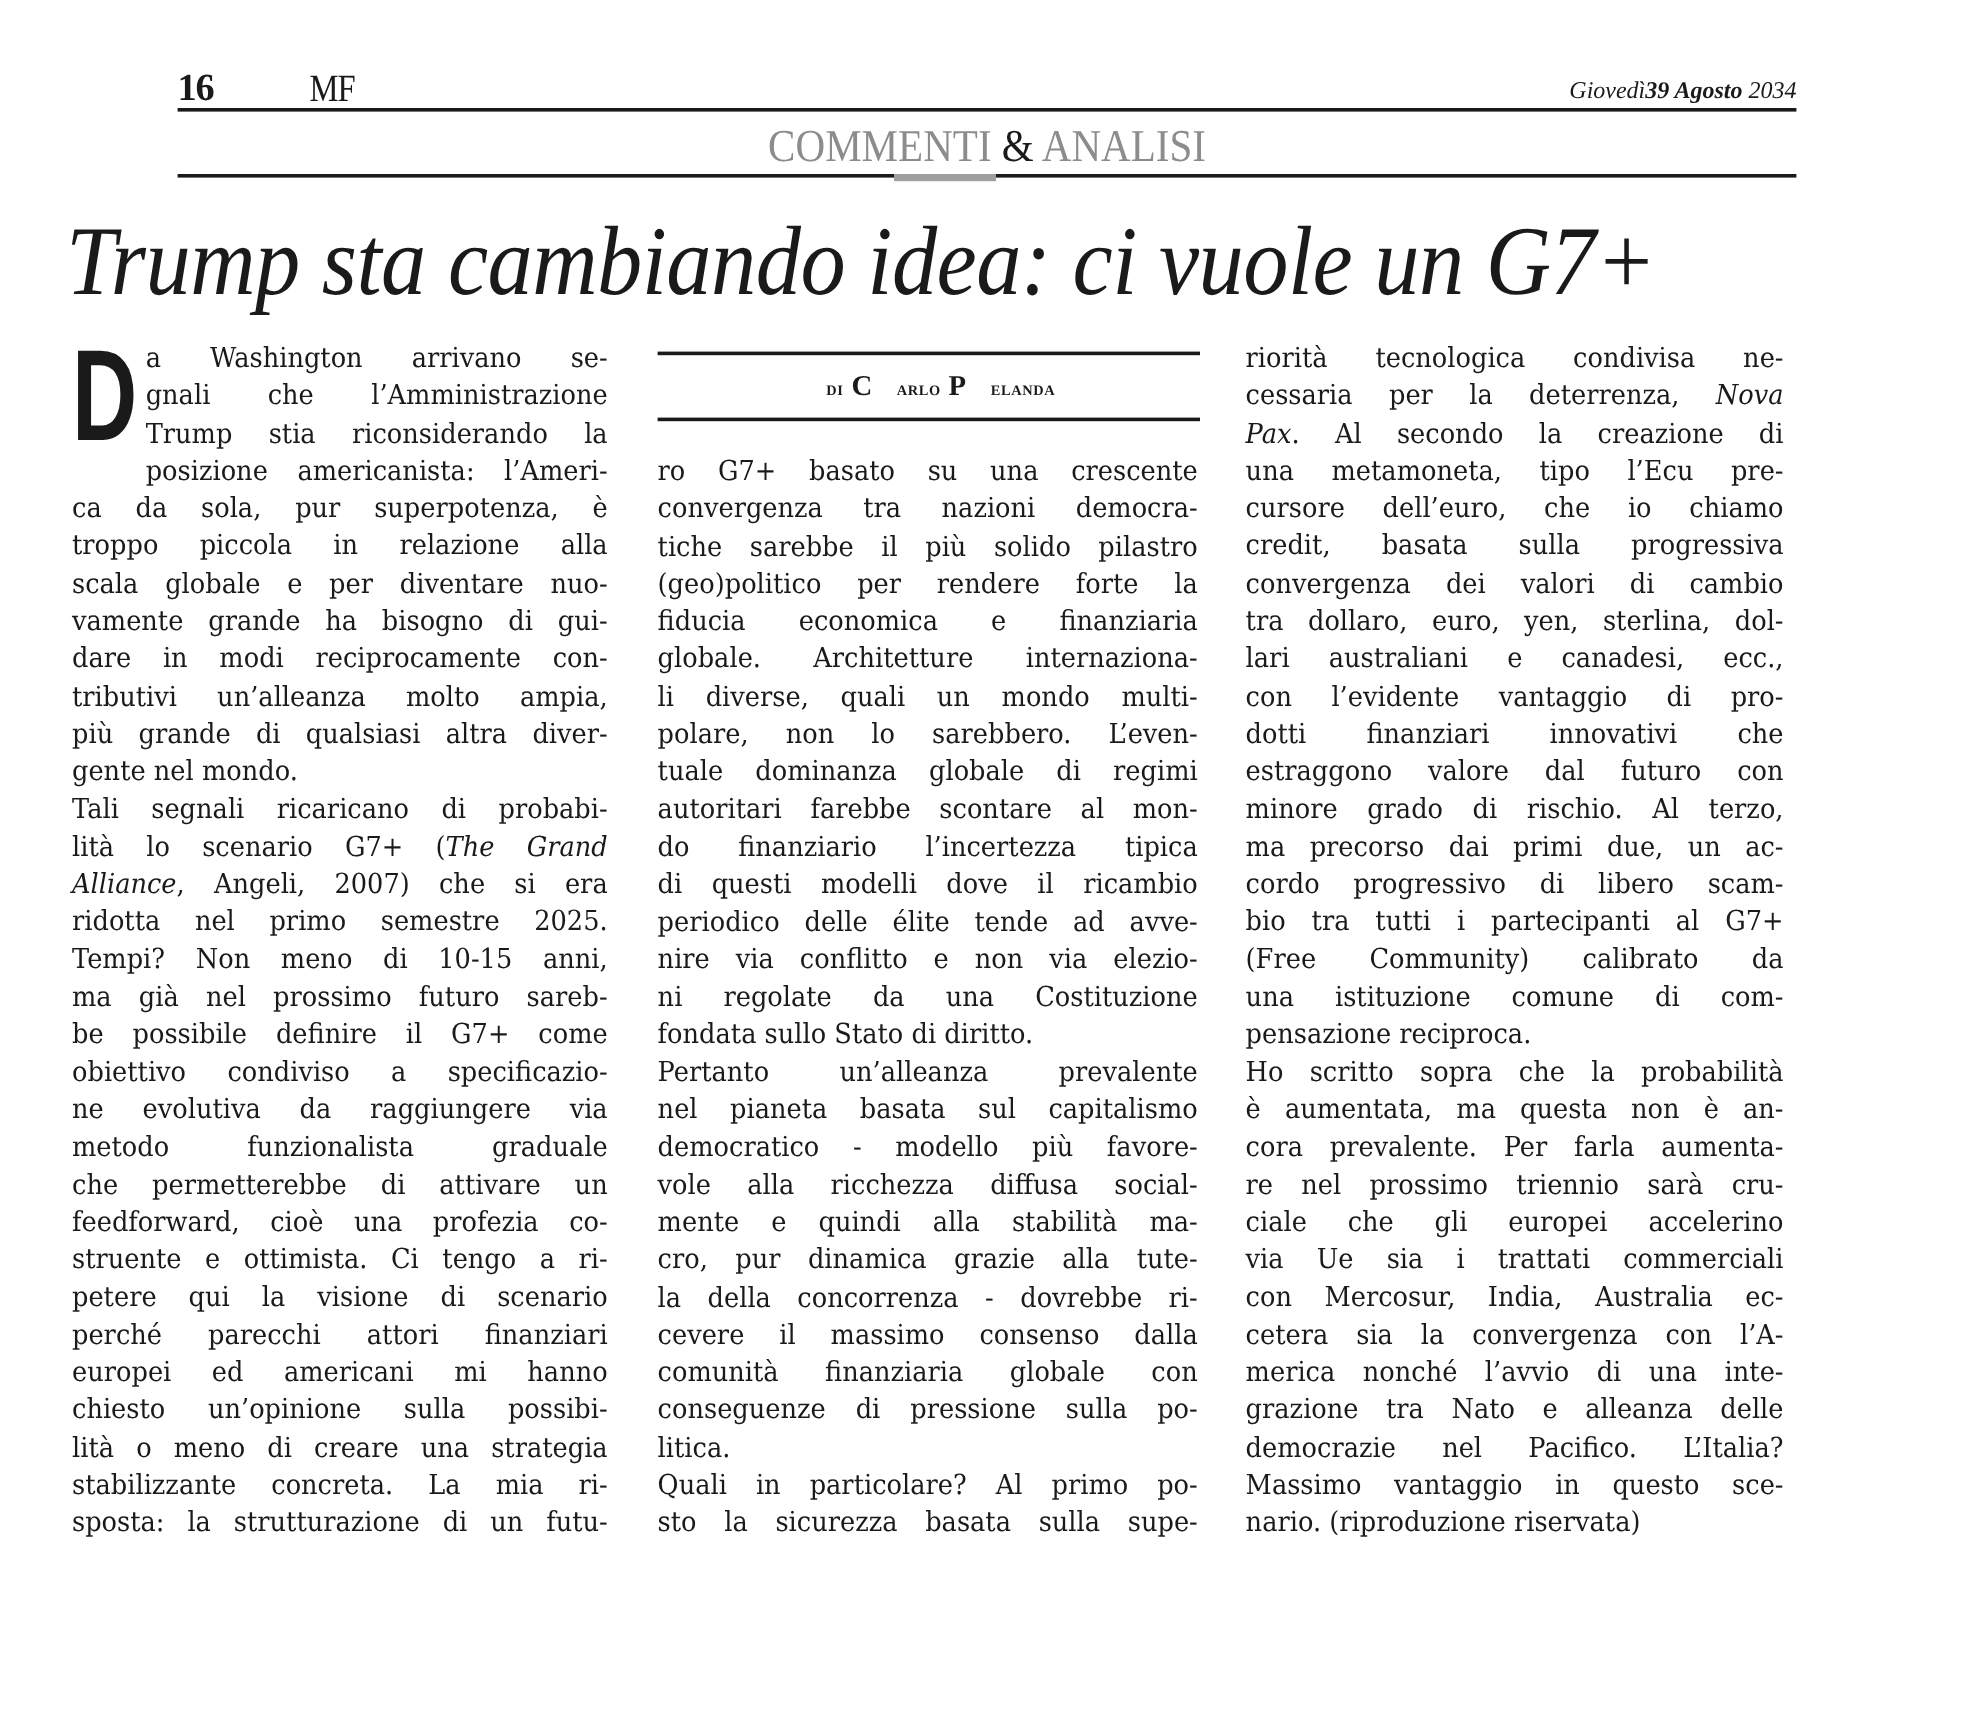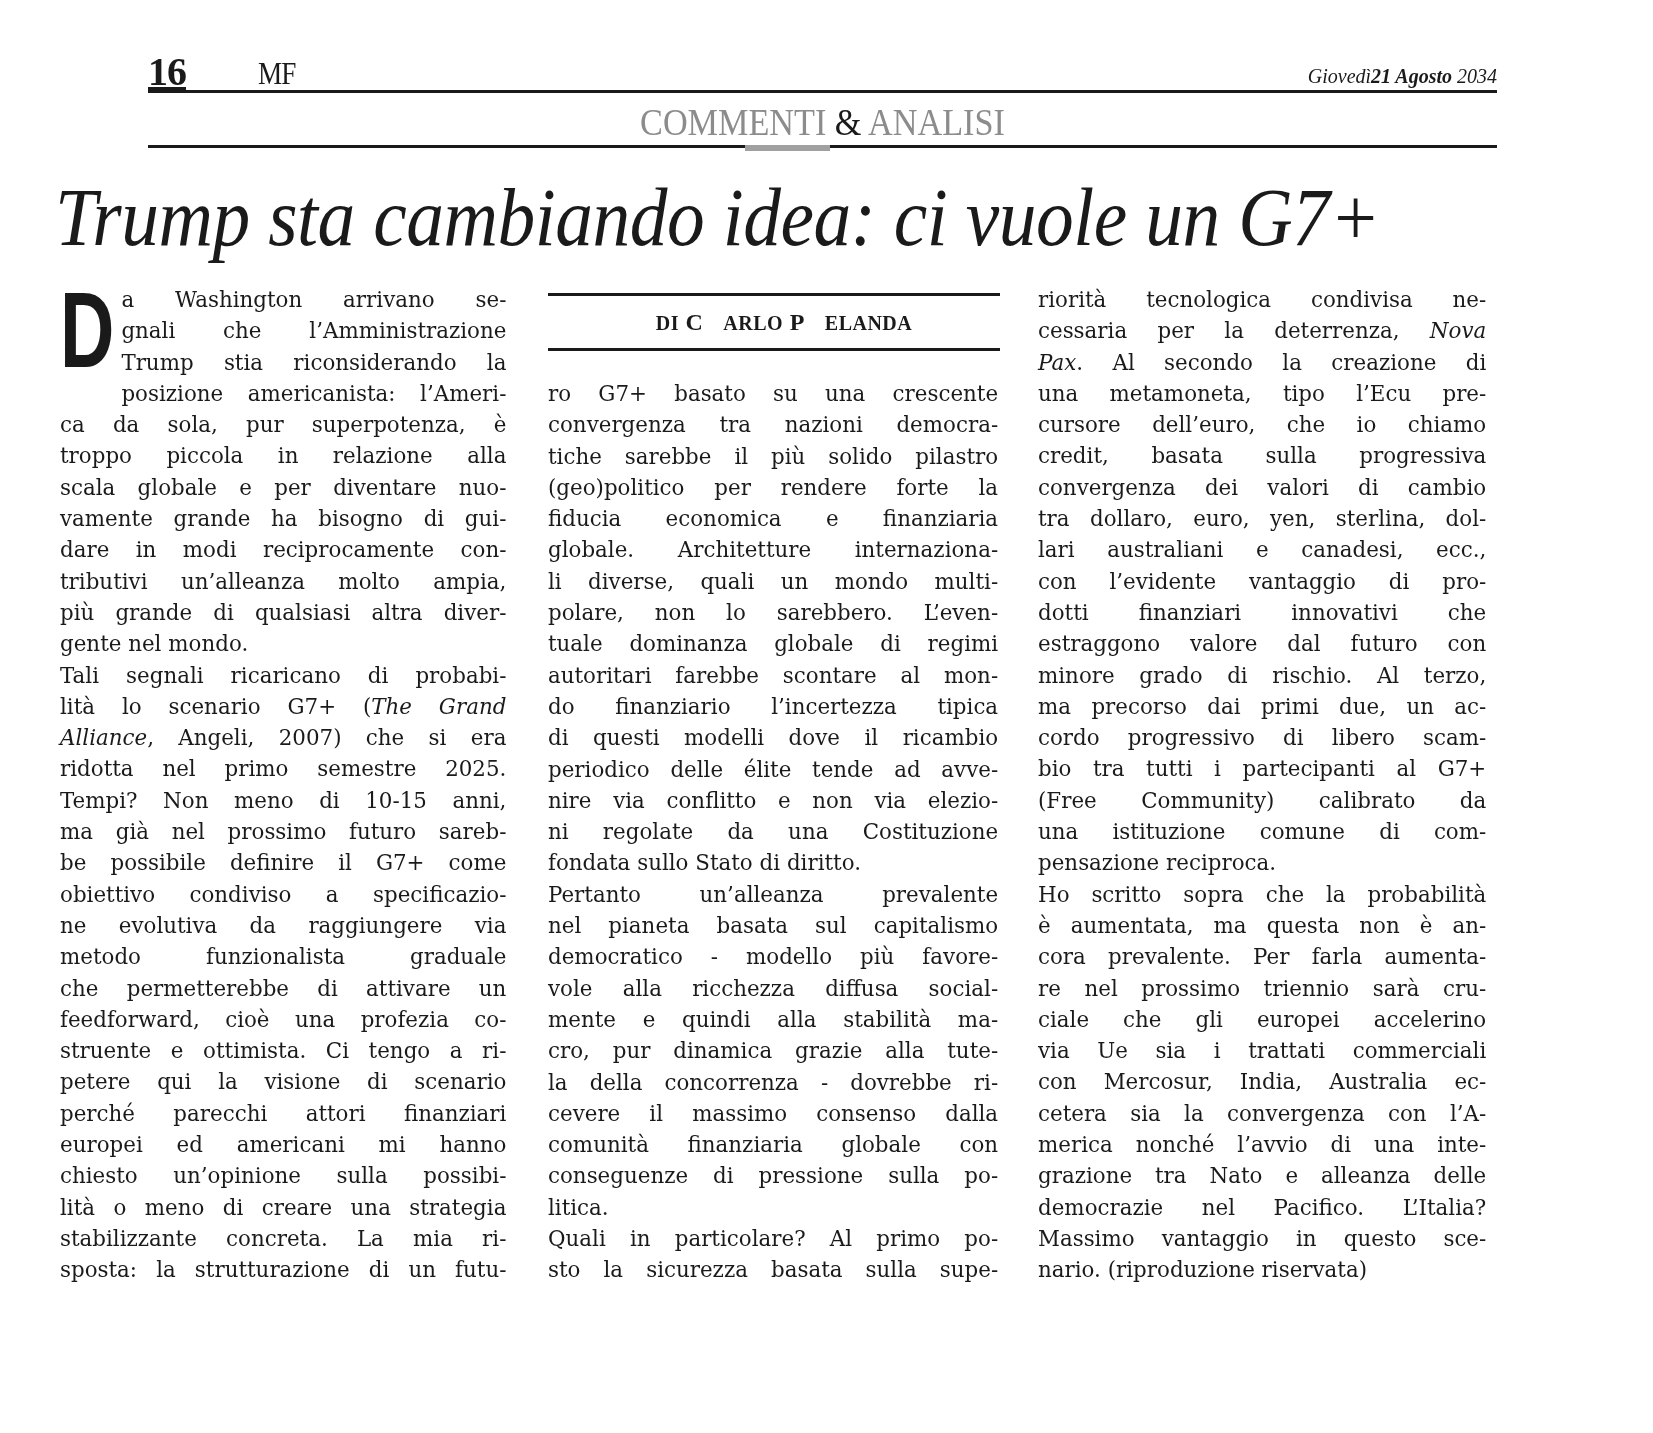--- a/index.html
+++ b/index.html
@@ -1,45 +1,45 @@
 <!DOCTYPE html>
 <html><head>
 <meta charset="utf-8">
 <style>
   html, body { margin: 0; padding: 0; background: #ffffff; }
   body { width: 1653px; height: 1433px; position: relative; overflow: hidden; color: #1a1a1a; }
   .page-header { position: absolute; left: 148px; top: 52px; width: 1349px; height: 38px; border-bottom: 3px solid #1a1a1a; }
-  .page-number { position: absolute; left: 0; top: 0; font-family: "Liberation Serif", serif; font-weight: bold; font-size: 40px; line-height: 40px; letter-spacing: -1px; text-decoration: underline; }
+  .page-number { position: absolute; left: 0; top: 0; font-family: "Liberation Serif", serif; font-weight: bold; font-size: 32px; line-height: 40px; letter-spacing: -1px; }
   .masthead { position: absolute; left: 110px; top: 2px; font-family: "Liberation Serif", serif; font-size: 32px; line-height: 38px; transform: scaleX(0.85); transform-origin: left; letter-spacing: -1px; }
   .issue-date { position: absolute; right: 0; top: 12px; font-family: "Liberation Serif", serif; font-size: 20px; line-height: 24px; font-style: italic; }
   .issue-date b { font-weight: bold; }
   .section-bar { position: absolute; left: 148px; top: 95px; width: 1349px; height: 50px; border-bottom: 3px solid #1a1a1a; text-decoration: underline; }
   .section-label { position: absolute; left: 0; right: 0; top: 6px; text-align: center; font-family: "Liberation Serif", serif; font-size: 38px; line-height: 42px; color: #8c8c8c; transform: scaleX(0.9); }
   .section-label .amp { color: #1a1a1a; }
   .section-accent { position: absolute; left: 597px; bottom: -6px; width: 85px; height: 6px; background: #a0a0a0; }
   .headline { position: absolute; left: 55px; top: 168px; width: 1560px; font-family: "Liberation Serif", serif; font-style: italic; font-size: 82px; line-height: 100px; white-space: nowrap; transform: scaleX(0.92); transform-origin: left; letter-spacing: -0.5px; }
   .column { position: absolute; top: 284px; width: 468px; font-family: "DejaVu Serif", serif; font-size: 23px; line-height: 31.3px; text-align: justify; transform: scaleX(0.93); transform-origin: left top; }
   .col-1 { left: 60px; width: 480px; }
   .col-2 { left: 548px; width: 484px; }
   .col-3 { left: 1038px; width: 482px; }
   .line { display: block; white-space: nowrap; text-align-last: justify; text-align: justify; }
   .line.last { text-align-last: left; }
   .dropcap { float: left; font-family: "Liberation Sans", sans-serif; font-weight: bold; font-size: 108px; line-height: 88px; width: 62px; height: 92px; margin-right: 4px; margin-top: 2px; transform: scaleX(0.75); transform-origin: left; }
   .byline { position: absolute; left: 548px; top: 293px; width: 452px; height: 52px; border-top: 3px solid #1a1a1a; border-bottom: 3px solid #1a1a1a; text-align: center; font-family: "Liberation Serif", serif; font-weight: bold; font-size: 24px; line-height: 52px; letter-spacing: 0.5px; }
-  .byline .sc { font-size: 20px; margin-left: 20px; }
+  .byline .sc { font-size: 12px; margin-left: 20px; }
   .col-2 .spacer { height: 94px; }
   i { font-style: italic; }
 </style>
 </head>
 <body>
 
 <div class="page-header">
   <span class="page-number">16</span>
   <span class="masthead">MF</span>
-  <span class="issue-date"><span>Giovedì</span><b>21 Agosto</b> <span>2034</span></span>
+  <span class="issue-date"><span>Giovedì</span><b>39 Agosto</b> <span>2034</span></span>
 </div>
 
 <div class="section-bar">
   <div class="section-label">
     <span>COMMENTI</span>
     <span class="amp">&amp;</span>
     <span>ANALISI</span>
   </div>
   <div class="section-accent"></div>
 </div>

